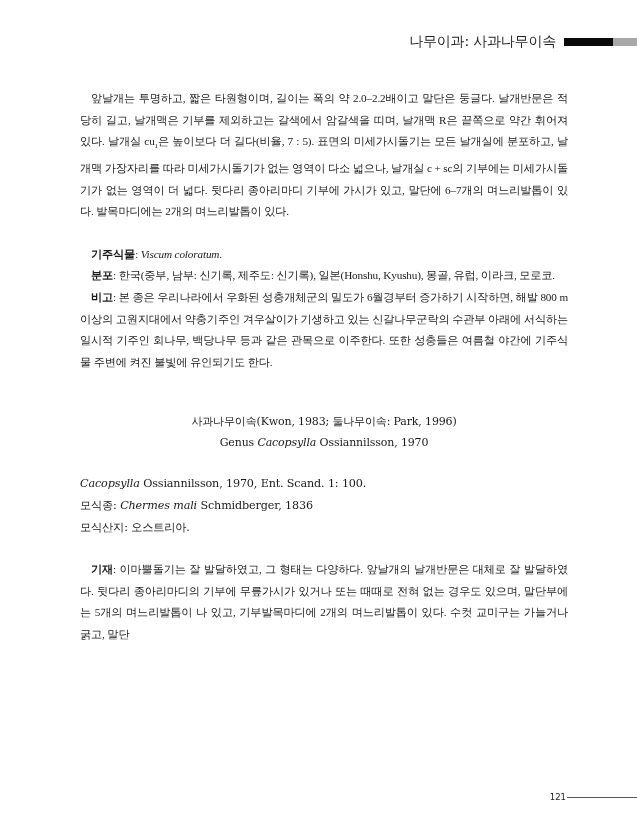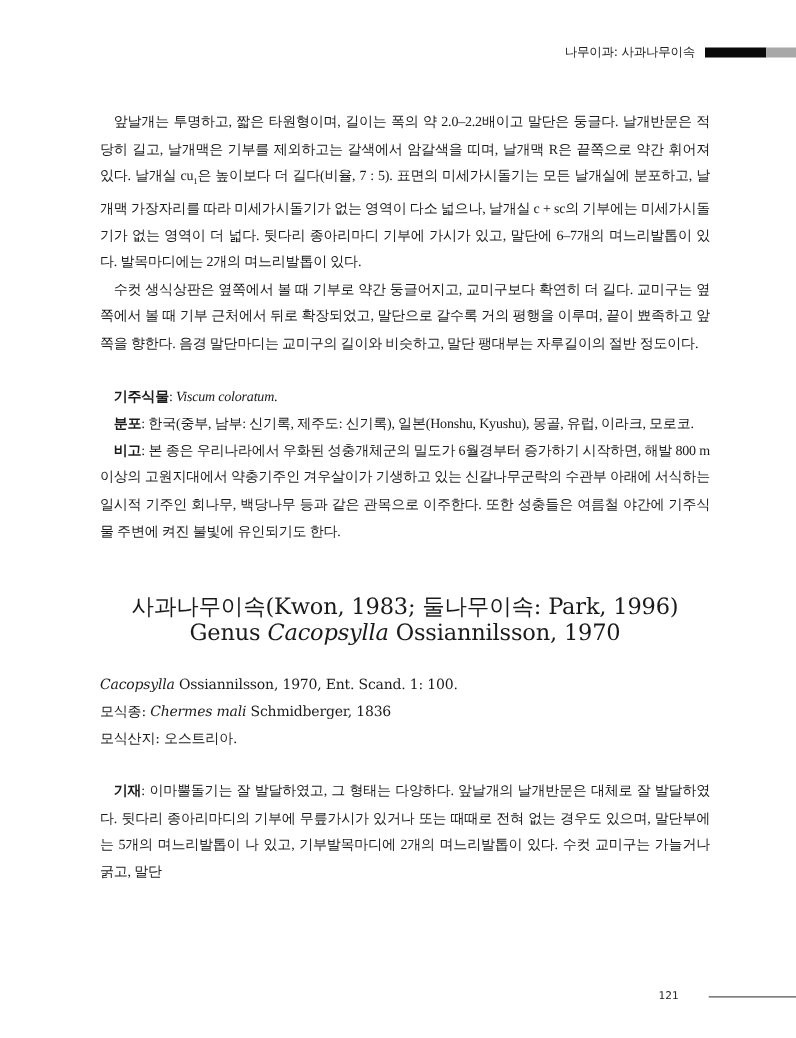--- a/index.html
+++ b/index.html
@@ -1,45 +1,44 @@
 <!DOCTYPE html>
 <html><head>
 <meta charset="utf-8">
 <style>
   html, body { margin:0; padding:0; background:#fff; }
   body { width:637px; height:830px; position:relative; overflow:hidden;
          font-family:"DejaVu Serif","Liberation Serif",serif; color:#1a1a1a; }
   .header { position:absolute; top:36px; right:0; height:12px; display:flex; align-items:center; }
-  .header-title { font-family:"DejaVu Sans","Liberation Sans",sans-serif; font-size:10px; color:#222; margin-right:8px; letter-spacing:-0.2px; }
+  .header-title { font-family:"DejaVu Sans","Liberation Sans",sans-serif; font-size:14px; color:#222; margin-right:8px; letter-spacing:-0.2px; }
   .bar-black { width:49px; height:8px; background:#0a0a0a; }
   .bar-gray { width:24px; height:8px; background:#a8a8a8; }
   .content { position:absolute; left:80px; top:88px; width:488px; }
   p { margin:0; font-size:11.2px; line-height:21.6px; text-align:justify; letter-spacing:-0.15px; }
   .indent { text-indent:11px;font-family:Liberation Serif, serif; }
   .gap { height:21px; }
   b, .bold { font-weight:bold; }
   i { font-style:italic; }
-  .section-title { text-align:center; font-size:18px; line-height:21px; margin-top:0; }
+  .section-title { text-align:center; font-size:11px; line-height:21px; margin-top:0; }
   .footer { position:absolute; top:792px; right:0; display:flex; align-items:center; }
-  .page-num { font-family:"DejaVu Sans","Liberation Sans",sans-serif; font-size:8.5px; color:#222; margin-right:24px; }
+  .page-num { font-family:"DejaVu Sans","Liberation Sans",sans-serif; font-size:8.5px; color:#222; margin-right:1px; }
   .footer-rule { width:70px; height:1px; background:#555; }
   sub { font-size:7px; }
 </style>
 </head>
 <body>
 
 <div class="header">
   <span class="header-title">나무이과: 사과나무이속</span>
   <span class="bar-black"></span>
   <span class="bar-gray"></span>
 </div>
 
 <div class="content">
   <p class="indent"><span>앞날개는 투명하고, 짧은 타원형이며, 길이는 폭의 약 2.0–2.2배이고 말단은 둥글다. 날개반문은 적당히 길고, 날개맥은 기부를 제외하고는 갈색에서 암갈색을 띠며, 날개맥 R은 끝쪽으로 약간 휘어져 있다. 날개실 cu</span><sub>1</sub><span>은 높이보다 더 길다(비율, 7 : 5). 표면의 미세가시돌기는 모든 날개실에 분포하고, 날개맥 가장자리를 따라 미세가시돌기가 없는 영역이 다소 넓으나, 날개실 c + sc의 기부에는 미세가시돌기가 없는 영역이 더 넓다. 뒷다리 종아리마디 기부에 가시가 있고, 말단에 6–7개의 며느리발톱이 있다. 발목마디에는 2개의 며느리발톱이 있다.</span></p>
-  <p class="indent">수컷 생식상판은 옆쪽에서 볼 때 기부로 약간 둥글어지고, 교미구보다 확연히 더 길다. 교미구는 옆쪽에서 볼 때 기부 근처에서 뒤로 확장되었고, 말단으로 갈수록 거의 평행을 이루며, 끝이 뾰족하고 앞쪽을 향한다. 음경 말단마디는 교미구의 길이와 비슷하고, 말단 팽대부는 자루길이의 절반 정도이다.</p>
   <div class="gap"></div>
   <p class="indent"><b>기주식물</b><span>: </span><i>Viscum coloratum</i><span>.</span></p>
   <p class="indent"><b>분포</b><span>: 한국(중부, 남부: 신기록, 제주도: 신기록), 일본(Honshu, Kyushu), 몽골, 유럽, 이라크, 모로코.</span></p>
   <p class="indent"><b>비고</b><span>: 본 종은 우리나라에서 우화된 성충개체군의 밀도가 6월경부터 증가하기 시작하면, 해발 800 m 이상의 고원지대에서 약충기주인 겨우살이가 기생하고 있는 신갈나무군락의 수관부 아래에 서식하는 일시적 기주인 회나무, 백당나무 등과 같은 관목으로 이주한다. 또한 성충들은 여름철 야간에 기주식물 주변에 켜진 불빛에 유인되기도 한다.</span></p>
 
   <div style="height:38px"></div>
   <p class="section-title">사과나무이속(Kwon, 1983; 둘나무이속: Park, 1996)</p>
   <p class="section-title"><span>Genus </span><i>Cacopsylla</i><span> Ossiannilsson, 1970</span></p>
   <div style="height:20px"></div>
   <p><i>Cacopsylla</i><span> Ossiannilsson, 1970, Ent. Scand. 1: 100.</span></p>

